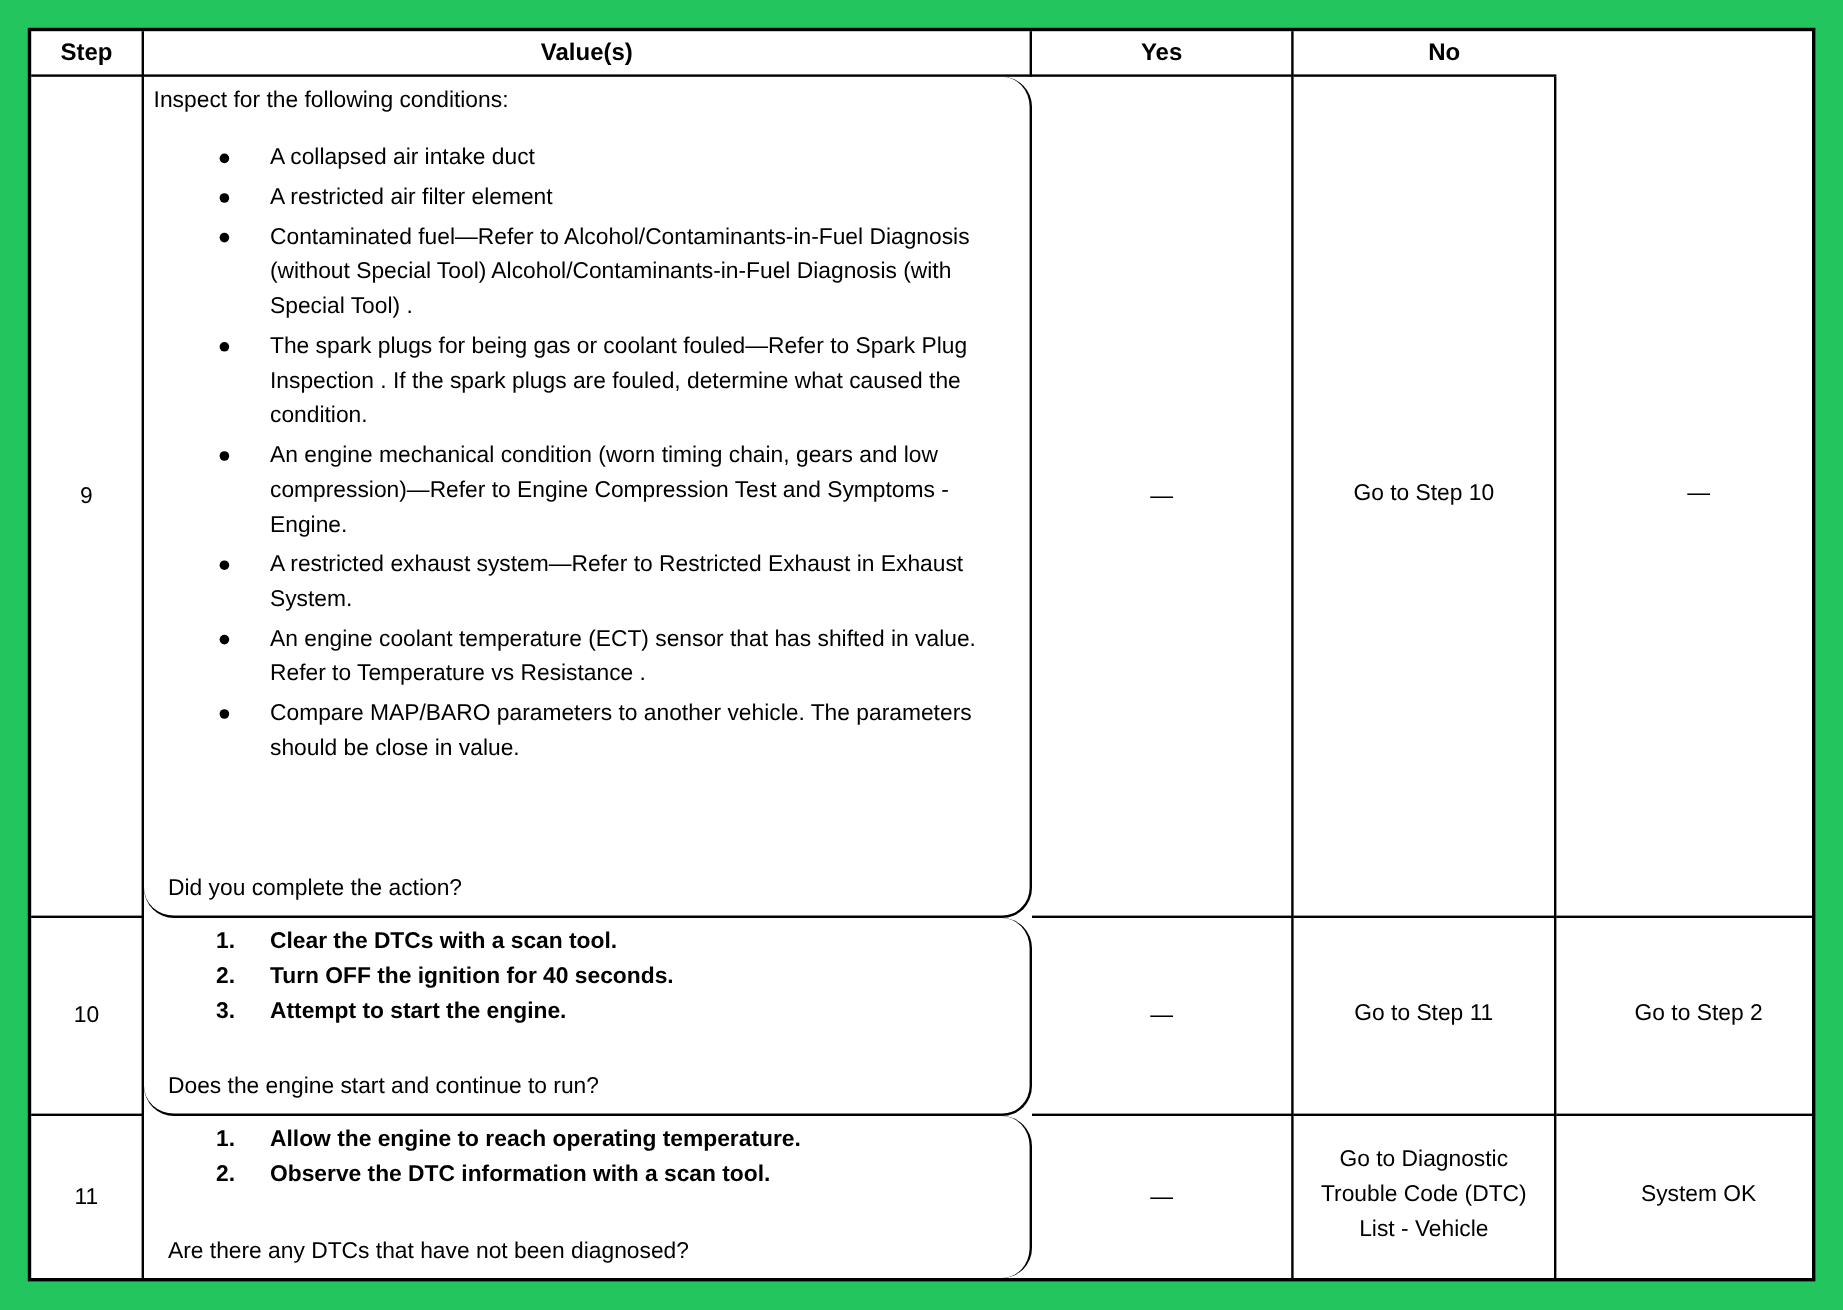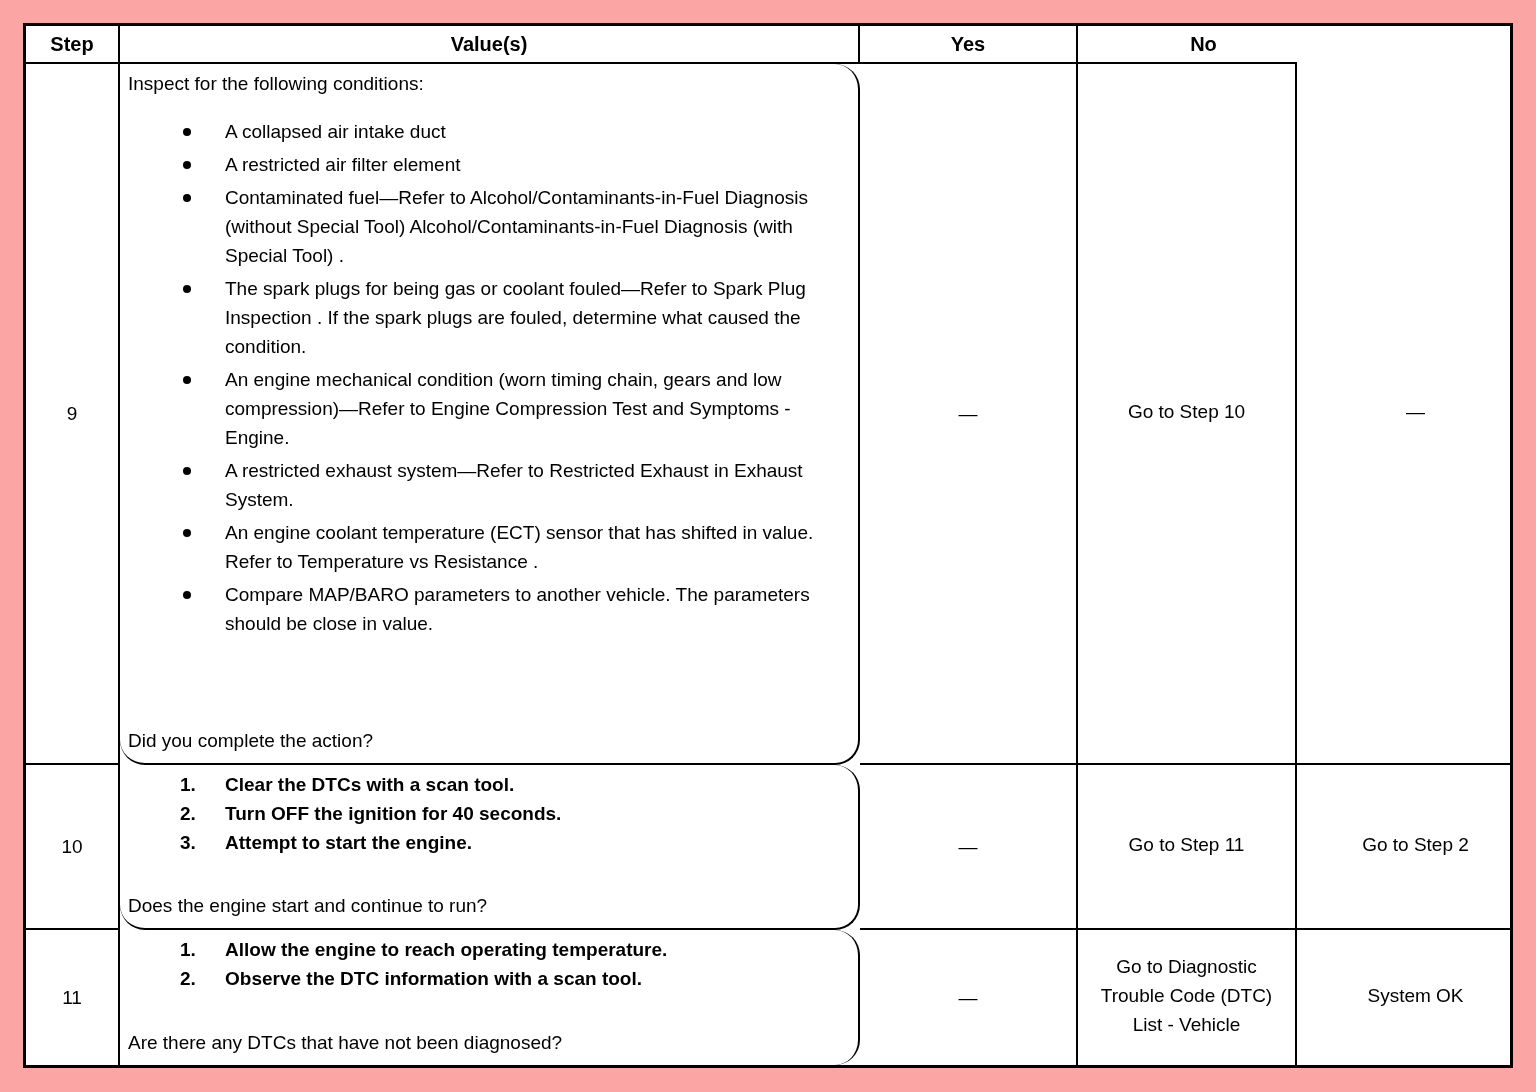--- a/index.html
+++ b/index.html
@@ -2,21 +2,21 @@
 <html><head>
 <meta charset="utf-8">
 <style>
   * { margin: 0; padding: 0; box-sizing: border-box; }
   html, body {
     width: 1536px; height: 1092px;
     background: #ffffff;
     color: #000000;
     font-family: "Liberation Sans", sans-serif;
   }
-  .page { position: relative; width: 1536px; height: 1092px; background: #fca5a5; }
+  .page { position: relative; width: 1536px; height: 1092px; background: #22c55e; }
 
   .diag-table {
     position: absolute; left: 23px; top: 23px;
     width: 1490px;
     border: 3px solid #000;
     background: #fff;
   }
   .row { display: grid; grid-template-columns: 94px 740px 218px 219px 1fr; }
   .cell {
     border-right: 2px solid #000;
@@ -40,21 +40,21 @@
 
   .step-cell { display: flex; align-items: center; justify-content: center; }
 
   .action-cell {
     display: flex; flex-direction: column;
     padding: 5px 12px 8px 8px;
     text-align: left;
     border-radius: 25px;
   }
   .action-intro { }
-  .question { margin-top: auto; }
+  .question { margin-top: auto; margin-left: 12px; }
 
   .bullets { list-style: none; margin-top: 19px; }
   .bullets li { position: relative; padding-left: 97px; margin-bottom: 4px; }
   .bullets li::before {
     content: ""; position: absolute; left: 55px; top: 11px;
     width: 8px; height: 8px; border-radius: 50%; background: #000;
   }
 
   .numlist { list-style: none; counter-reset: n; }
   .numlist li { position: relative; padding-left: 97px; font-weight: bold; }

